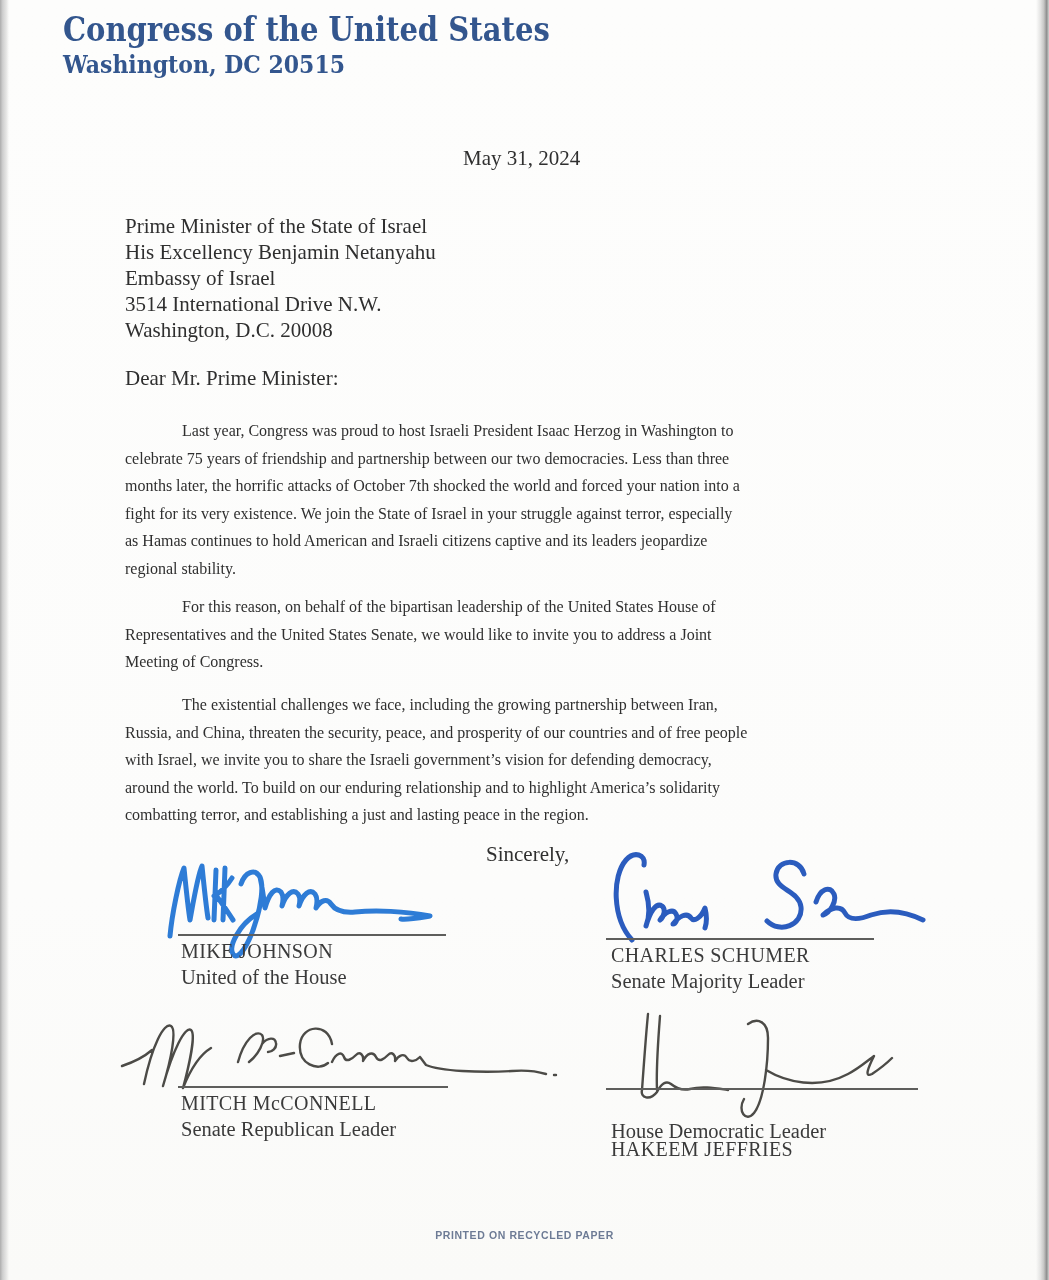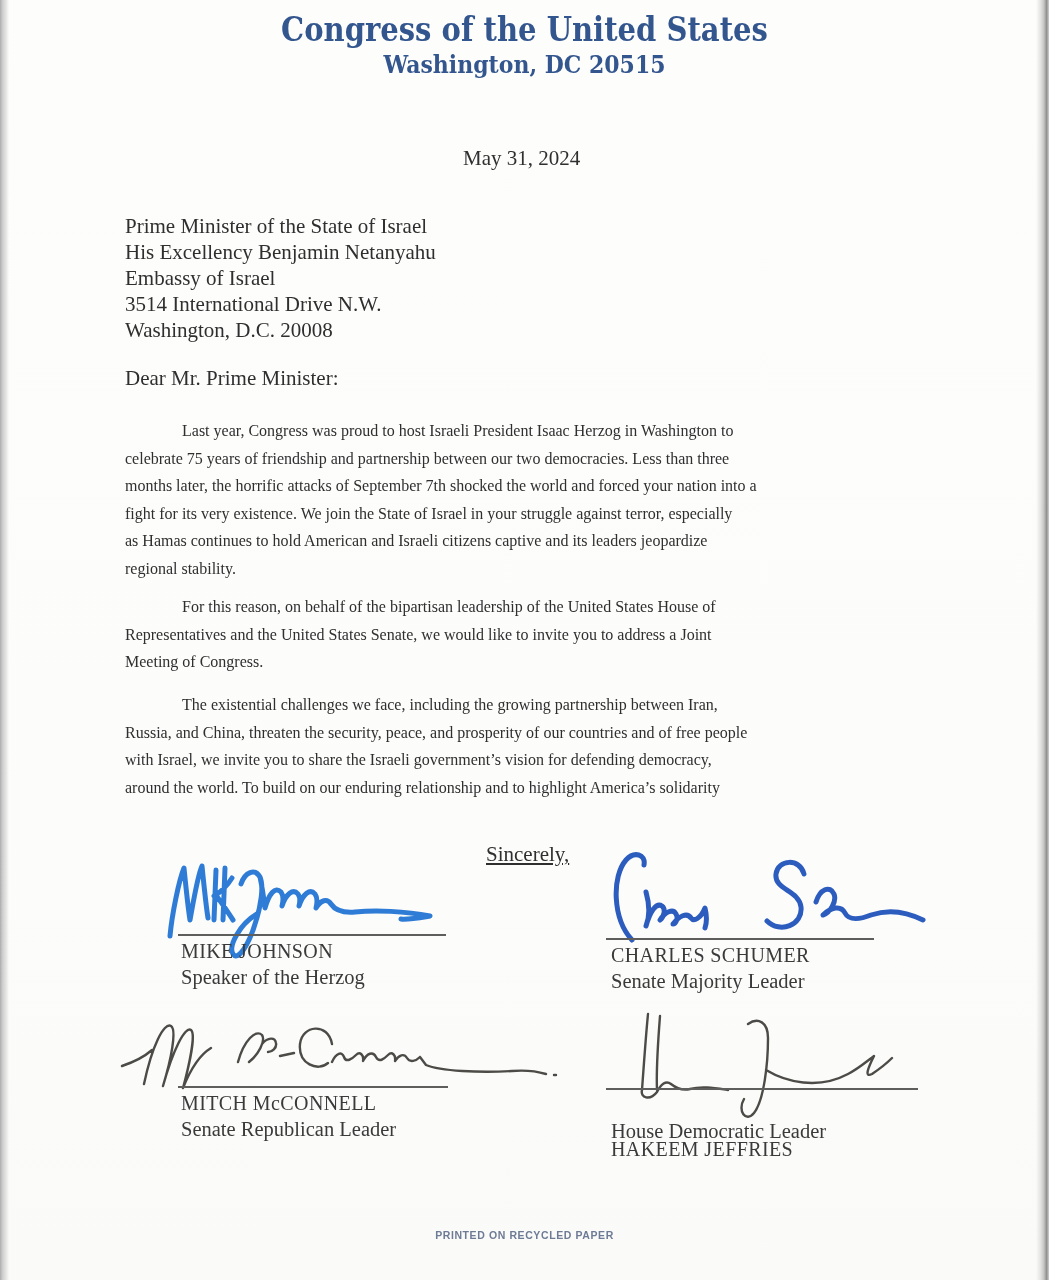--- a/index.html
+++ b/index.html
@@ -8,33 +8,33 @@
     position:absolute;inset:0;width:1049px;height:1280px;
     background:linear-gradient(180deg,#fdfdfc 0%,#fcfcfb 70%,#fafaf8 100%);
     font-family:"Liberation Serif",serif;color:#2f2f2f;
   }
   
   .edge-left{position:absolute;left:0;top:0;bottom:0;width:9px;
     background:linear-gradient(90deg,#adadad 0%,#cfcfcf 30%,#e6e6e5 70%,rgba(255,255,255,0) 100%);}
   .edge-right{position:absolute;right:0;top:0;bottom:0;width:13px;
     background:linear-gradient(90deg,rgba(255,255,255,0) 0%,#e3e3e2 35%,#c6c6c5 60%,#8f8f8f 82%,#d2d2d1 100%);}
   
-  .letterhead{position:absolute;top:10px;left:0;width:100%;text-align:center;
+  .letterhead{position:absolute;top:10px;left:0;width:100%;text-align:left;
     color:#33568e;font-family:"DejaVu Serif",serif;font-weight:bold;}
   .lh1{font-size:33px;letter-spacing:0px;transform:scaleX(.88);transform-origin:50% 50%;}
   .lh2{font-size:25px;margin-top:1px;transform:scaleX(.88);transform-origin:50% 50%;}
   .date{position:absolute;top:146px;left:463px;font-size:21px;}
   .address{position:absolute;top:213px;left:125px;font-size:21px;line-height:26px;}
   .salutation{position:absolute;top:366px;left:125px;font-size:21px;}
   .para{position:absolute;left:125px;font-size:16px;line-height:27.5px;white-space:nowrap;}
   .para .indent{padding-left:57px;}
   #p1{top:417px}
   #p2{top:593px}
   #p3{top:691px}
-  .closing{position:absolute;top:842px;left:486px;font-size:21px;text-decoration:underline;}
+  .closing{position:absolute;top:842px;left:486px;font-size:21px;}
   .sigsvg{position:absolute;overflow:visible;}
   .sigline{position:absolute;height:1.6px;background:#5e5e5c;}
   .signame{position:absolute;font-size:20px;letter-spacing:.4px;color:#3a3a3a;}
   .sigtitle{position:absolute;font-size:20.5px;color:#3a3a3a;}
   .footer{position:absolute;top:1229px;left:0;width:100%;text-align:center;
     font-family:"Liberation Sans",sans-serif;font-size:10.5px;font-weight:bold;
     letter-spacing:.6px;color:#6d7b95;}
 </style>
 </head>
 <body>
@@ -57,55 +57,56 @@
     <div>Embassy of Israel</div>
     <div>3514 International Drive N.W.</div>
     <div>Washington, D.C. 20008</div>
   </div>
 
   <div class="salutation">Dear Mr. Prime Minister:</div>
 
   <div class="para" id="p1">
     <div class="indent">Last year, Congress was proud to host Israeli President Isaac Herzog in Washington to</div>
     <div>celebrate 75 years of friendship and partnership between our two democracies. Less than three</div>
-    <div>months later, the horrific attacks of September 7th shocked the world and forced your nation into a</div>
+    <div>months later, the horrific attacks of October 7th shocked the world and forced your nation into a</div>
     <div>fight for its very existence. We join the State of Israel in your struggle against terror, especially</div>
     <div>as Hamas continues to hold American and Israeli citizens captive and its leaders jeopardize</div>
     <div>regional stability.</div>
   </div>
 
   <div class="para" id="p2">
     <div class="indent">For this reason, on behalf of the bipartisan leadership of the United States House of</div>
     <div>Representatives and the United States Senate, we would like to invite you to address a Joint</div>
     <div>Meeting of Congress.</div>
   </div>
 
   <div class="para" id="p3">
     <div class="indent">The existential challenges we face, including the growing partnership between Iran,</div>
     <div>Russia, and China, threaten the security, peace, and prosperity of our countries and of free people</div>
     <div>with Israel, we invite you to share the Israeli government’s vision for defending democracy,</div>
     <div>around the world. To build on our enduring relationship and to highlight America’s solidarity</div>
+    <div>combatting terror, and establishing a just and lasting peace in the region.</div>
   </div>
 
   <div class="closing">Sincerely,</div>
 
   <svg class="sigsvg" style="left:164px;top:858px" width="284" height="112" viewBox="0 0 284 112">
     <path fill="none" stroke-width="5" stroke-linecap="round" stroke-linejoin="round" d="M6,78 C8,56 15,22 20,10 C22,30 24,50 26,62 C30,40 34,16 38,8 C40,28 42,48 44,60
              M52,12 L50,62 M61,10 L59,62
              M50,38 C57,34 63,28 68,20 M54,40 C60,48 65,56 69,62
              M77,26 C81,14 91,10 96,19 C100,28 97,48 91,66 C85,86 74,104 69,96 C64,88 76,66 93,56
              M96,19 C99,33 100,43 101,50 C105,36 111,28 117,34 C120,38 119,44 118,48
              C122,36 129,30 134,36 C137,40 136,44 135,48
              C139,36 146,30 151,36 C154,40 153,46 152,50
              C157,42 163,40 167,46 C171,52 179,55 191,54 C211,52 241,53 266,58
              C254,60 243,62 237,61" stroke="#2e7cd6"></path>
   </svg>
   <div class="sigline" style="left:178px;top:934px;width:268px"></div>
   <div class="signame" style="left:181px;top:940px">MIKE JOHNSON</div>
-  <div class="sigtitle" style="left:181px;top:966px">Speaker of the Herzog</div>
+  <div class="sigtitle" style="left:181px;top:966px">United of the House</div>
 
   <svg class="sigsvg" style="left:604px;top:850px" width="325" height="95" viewBox="0 0 325 95">
     <path fill="none" stroke-width="5" stroke-linecap="round" stroke-linejoin="round" d="M28,90 C8,68 8,26 22,10 C30,1 42,4 40,15
              M42,42 C46,56 46,66 42,76
              C46,62 52,52 58,56 C62,59 60,67 56,70
              C61,62 69,58 72,64 C75,69 71,74 69,74
              C75,66 83,62 87,68 C90,72 97,68 101,58 C103,66 103,72 101,78
              M200,24 C196,8 174,9 172,24 C170,40 195,40 197,57 C199,75 176,84 163,71
              M212,52 C216,39 226,35 230,44 C233,51 226,63 219,65
              C227,57 237,55 241,63 C245,71 257,69 267,65

